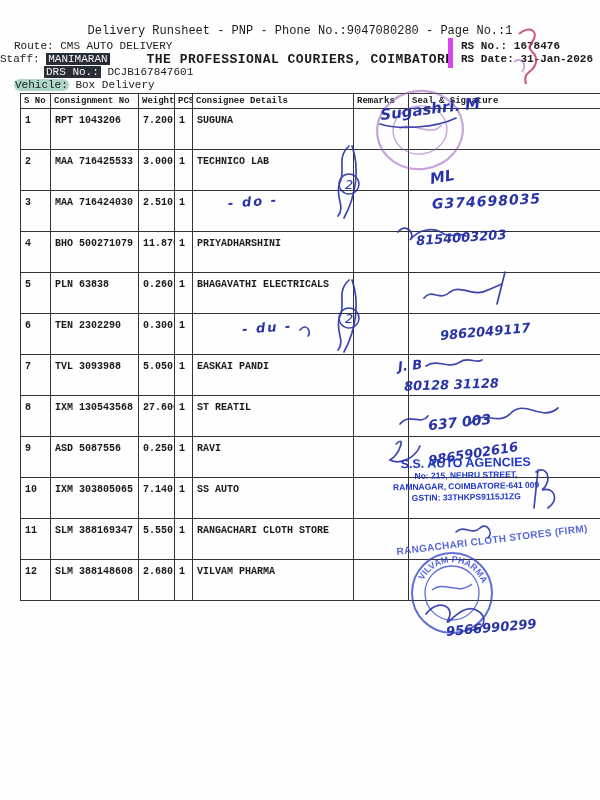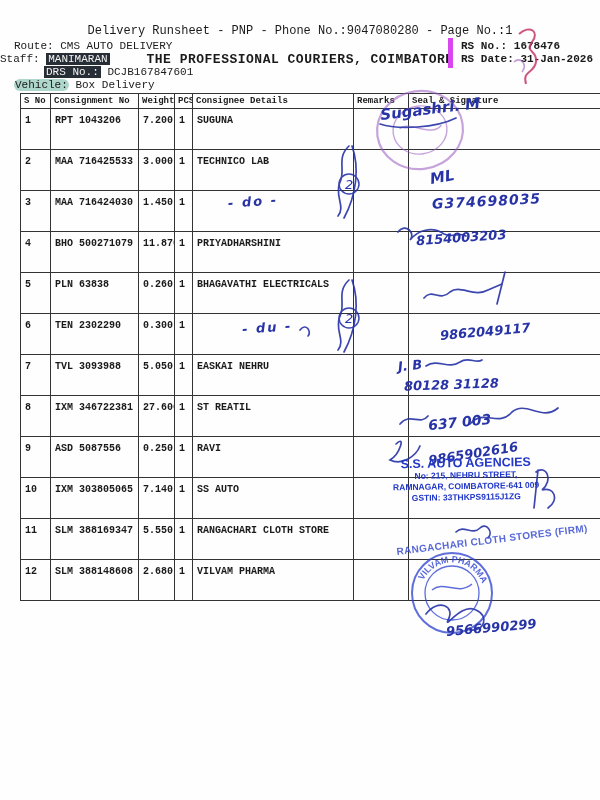--- a/index.html
+++ b/index.html
@@ -99,21 +99,21 @@
           <td>MAA 716425533</td>
           <td>3.000</td>
           <td>1</td>
           <td>TECHNICO LAB</td>
           <td></td>
           <td></td>
         </tr>
       <tr>
           <td>3</td>
           <td>MAA 716424030</td>
-          <td>1.450</td>
+          <td>2.510</td>
           <td>1</td>
           <td></td>
           <td></td>
           <td></td>
         </tr>
       <tr>
           <td>4</td>
           <td>BHO 500271079</td>
           <td>11.870</td>
           <td>1</td>
@@ -137,27 +137,27 @@
           <td>1</td>
           <td></td>
           <td></td>
           <td></td>
         </tr>
       <tr>
           <td>7</td>
           <td>TVL 3093988</td>
           <td>5.050</td>
           <td>1</td>
-          <td>EASKAI NEHRU</td>
+          <td>EASKAI PANDI</td>
           <td></td>
           <td></td>
         </tr>
       <tr>
           <td>8</td>
-          <td>IXM 346722381</td>
+          <td>IXM 130543568</td>
           <td>27.600</td>
           <td>1</td>
           <td>ST REATIL</td>
           <td></td>
           <td></td>
         </tr>
       <tr>
           <td>9</td>
           <td>ASD 5087556</td>
           <td>0.250</td>

